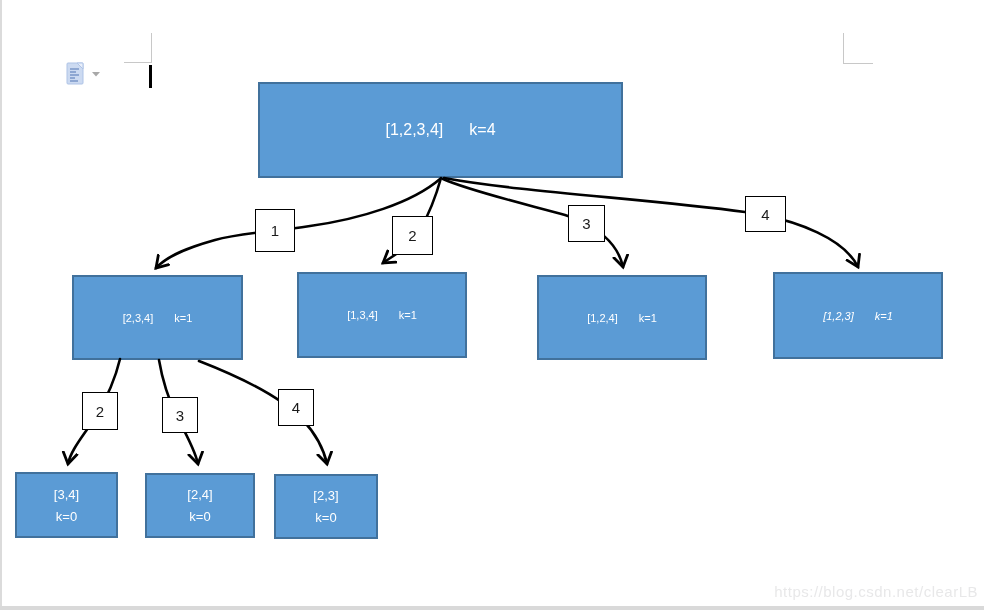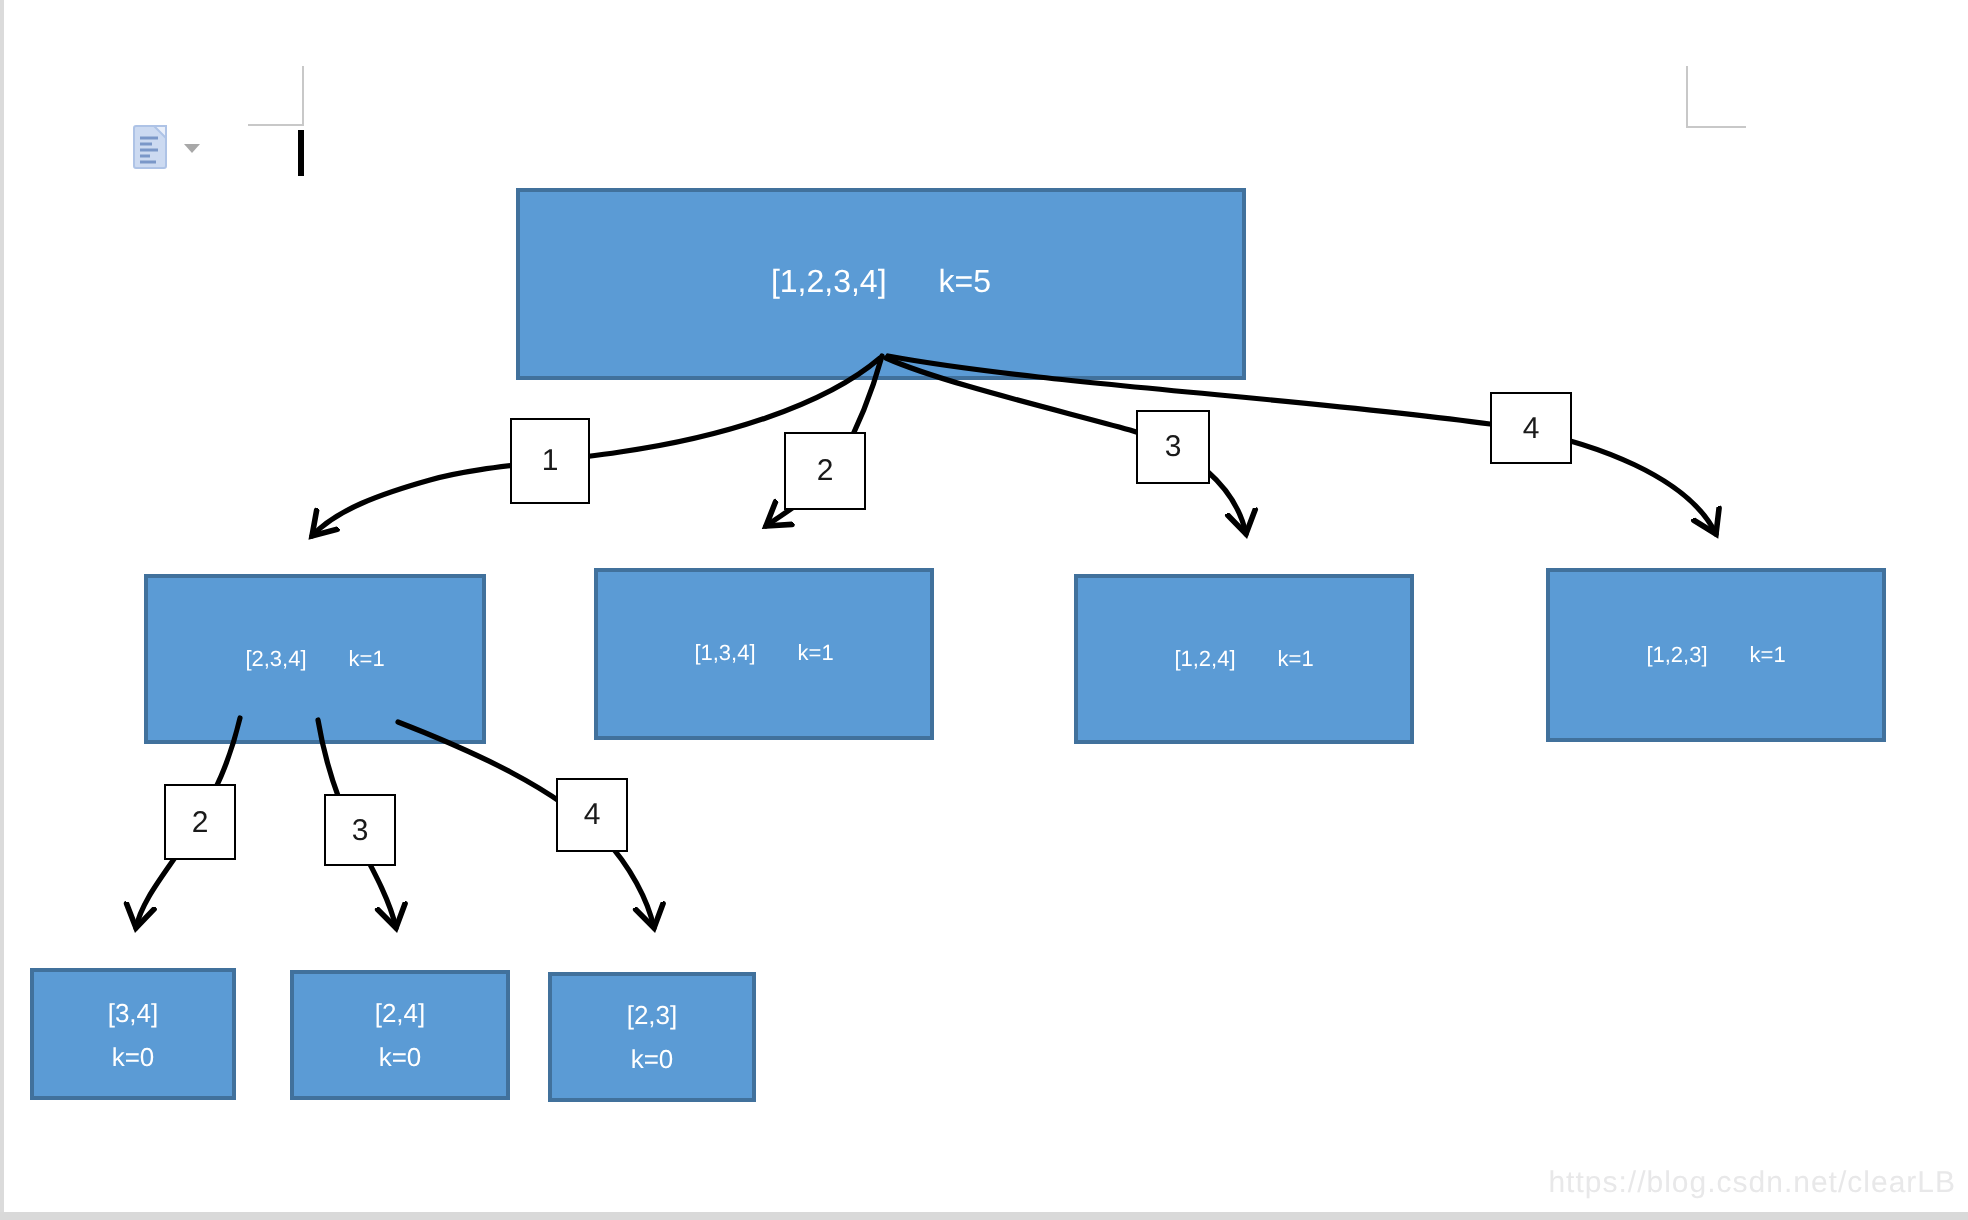--- a/index.html
+++ b/index.html
@@ -29,21 +29,21 @@
   .node.mid .pair{gap:21px;}
   .node.leaf{font-size:13px;flex-direction:column;gap:7px;text-align:right;}
   
   .edge-label{
     position:absolute;box-sizing:border-box;background:#fff;
     border:1.5px solid #000;color:#1a1a1a;font-size:15px;
     display:flex;align-items:center;justify-content:center;z-index:30;
   }
   
   .edges{position:absolute;left:0;top:0;z-index:20;pointer-events:none;}
-  .nodes-layer{z-index:10;margin-top:12px;}
+  .nodes-layer{z-index:10;}
   
   .watermark{
     position:absolute;right:6px;bottom:10px;font-size:15px;color:#e8e8e9;
     letter-spacing:0.5px;z-index:5;
   }
 </style>
 </head>
 <body>
 
 <div class="win-left-edge"></div>
@@ -62,21 +62,21 @@
       <path d="M7 8 h9 M7 11 h6 M7 14 h9 M7 17 h5 M7 20 h8" stroke="#7a97c8" stroke-width="1.6" fill="none"></path>
     </g>
     <path d="M29 11 L37 11 L33 15.5 Z" fill="#a8a8a8"></path>
   </svg>
 </div>
 <div class="text-cursor"></div>
 
 <div class="node big nodes-layer" style="left:258px;top:82px;width:365px;height:96px;">
   <div class="pair">
     <span>[1,2,3,4]</span>
-    <span>k=5</span>
+    <span>k=4</span>
   </div>
 </div>
 
 <div class="node mid nodes-layer" style="left:72px;top:275px;width:171px;height:85px;">
   <div class="pair">
     <span>[2,3,4]</span>
     <span>k=1</span>
   </div>
 </div>
 <div class="node mid nodes-layer" style="left:297px;top:272px;width:170px;height:86px;">
@@ -84,21 +84,21 @@
     <span>[1,3,4]</span>
     <span>k=1</span>
   </div>
 </div>
 <div class="node mid nodes-layer" style="left:537px;top:275px;width:170px;height:85px;justify-content:center;">
   <div class="pair">
     <span>[1,2,4]</span>
     <span>k=1</span>
   </div>
 </div>
-<div class="node mid nodes-layer" style="left:773px;top:272px;width:170px;height:87px;">
+<div class="node mid nodes-layer" style="left:773px;top:272px;width:170px;height:87px;font-style:italic;">
   <div class="pair">
     <span>[1,2,3]</span>
     <span>k=1</span>
   </div>
 </div>
 
 <div class="node leaf nodes-layer" style="left:15px;top:472px;width:103px;height:66px;">
   <span>[3,4]</span>
   <span>k=0</span>
 </div>

